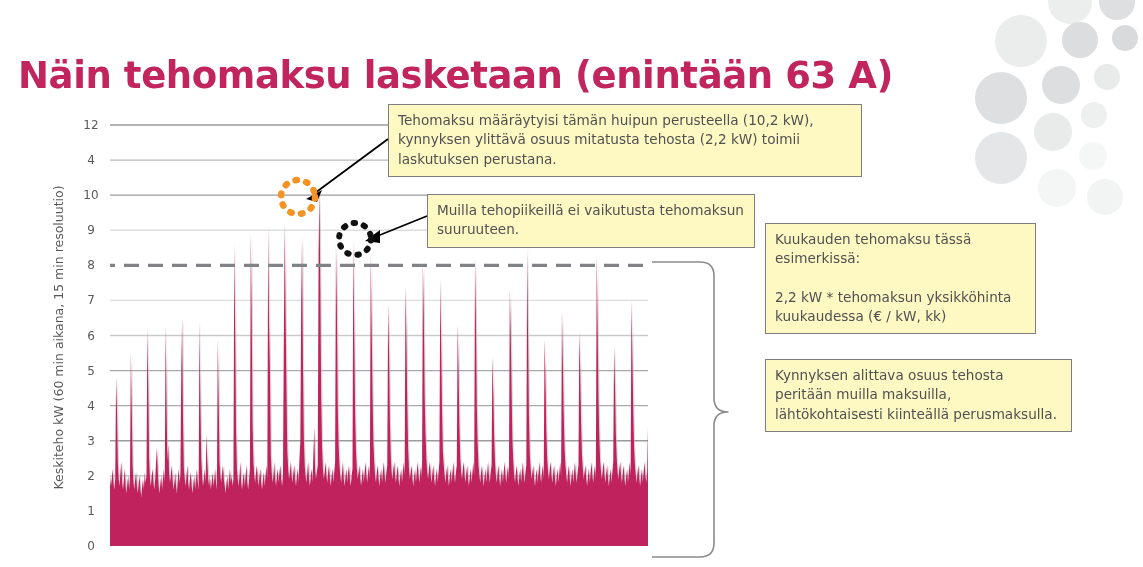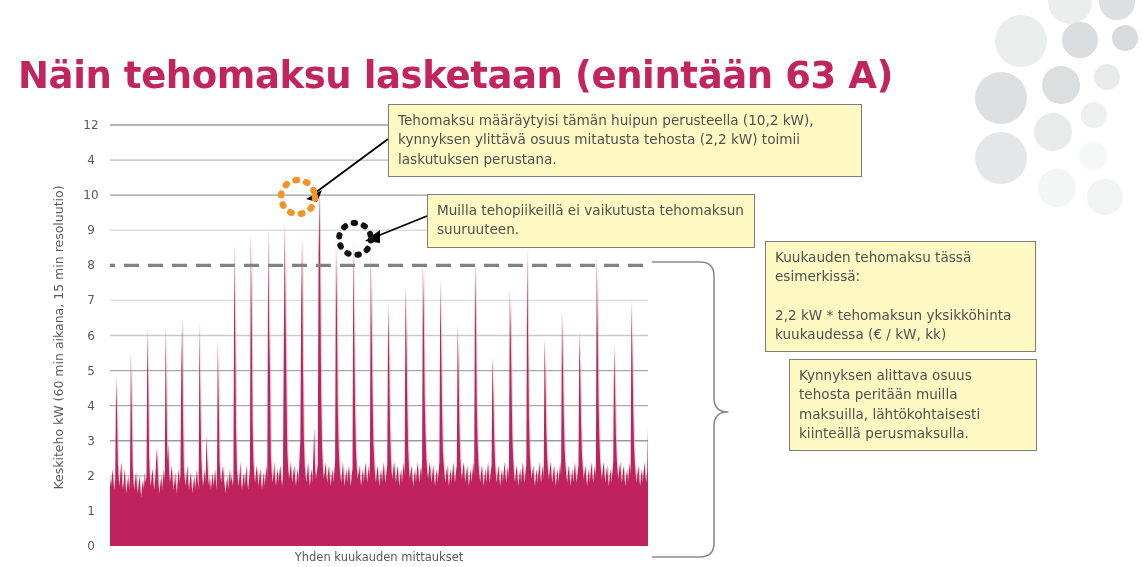--- a/index.html
+++ b/index.html
@@ -92,22 +92,22 @@
     background: #fef9c3;
     border: 1.4px solid #7e7e80;
     color: #505052;
     font-size: 13.6px;
     line-height: 1.42;
     padding: 6px 9px 7px 9px;
     white-space: pre-line;
   }
   #callout-peak   { left: 388px; top: 104px;  width: 474px; }
   #callout-other  { left: 427px; top: 194px;  width: 328px; }
-  #callout-fee    { left: 765px; top: 241px;  width: 271px; }
-  #callout-base   { left: 765px; top: 359px;  width: 248px; margin-left: 24px; }
+  #callout-fee    { left: 765px; top: 223px;  width: 271px; }
+  #callout-base   { left: 765px; top: 359px;  width: 307px; }
 
   #overlay-svg {
     position: absolute;
     left: 0; top: 0;
     width: 1143px; height: 567px;
     pointer-events: none;
   }
 </style>
 </head>
 <body>
@@ -144,21 +144,20 @@
       <div class="ytick" style="top: 405.667px;">4</div>
       <div class="ytick" style="top: 370.583px;">5</div>
       <div class="ytick" style="top: 335.5px;">6</div>
       <div class="ytick" style="top: 300.417px;">7</div>
       <div class="ytick" style="top: 265.333px;">8</div>
       <div class="ytick" style="top: 230.25px;">9</div>
       <div class="ytick" style="top: 195.167px;">10</div>
       <div class="ytick" style="top: 160.083px;">4</div>
       <div class="ytick" style="top: 125px;">12</div>
     </div>
-  <div id="xlabel">Yhden kuukauden mittaukset</div>
 
   <svg id="plot-svg" style="position:absolute;left:110px;top:112px;width:538px;height:434px;" preserveAspectRatio="none" viewBox="0 0 538 434">
       <line x1="0" x2="538" y1="363.83333333333337" y2="363.83333333333337" stroke="#b9babc" stroke-width="1.3"></line>
       <line x1="0" x2="538" y1="328.75" y2="328.75" stroke="#9a9b9d" stroke-width="1.3"></line>
       <line x1="0" x2="538" y1="293.6666666666667" y2="293.6666666666667" stroke="#a8a9ab" stroke-width="1.3"></line>
       <line x1="0" x2="538" y1="258.5833333333333" y2="258.5833333333333" stroke="#a8a9ab" stroke-width="1.3"></line>
       <line x1="0" x2="538" y1="223.5" y2="223.5" stroke="#c9cacc" stroke-width="1.3"></line>
       <line x1="0" x2="538" y1="188.41666666666663" y2="188.41666666666663" stroke="#dcdddf" stroke-width="1.3"></line>
       <line x1="0" x2="538" y1="118.25" y2="118.25" stroke="#dcdddf" stroke-width="1.3"></line>
       <line x1="0" x2="538" y1="83.16666666666663" y2="83.16666666666663" stroke="#9a9b9d" stroke-width="1.3"></line>

